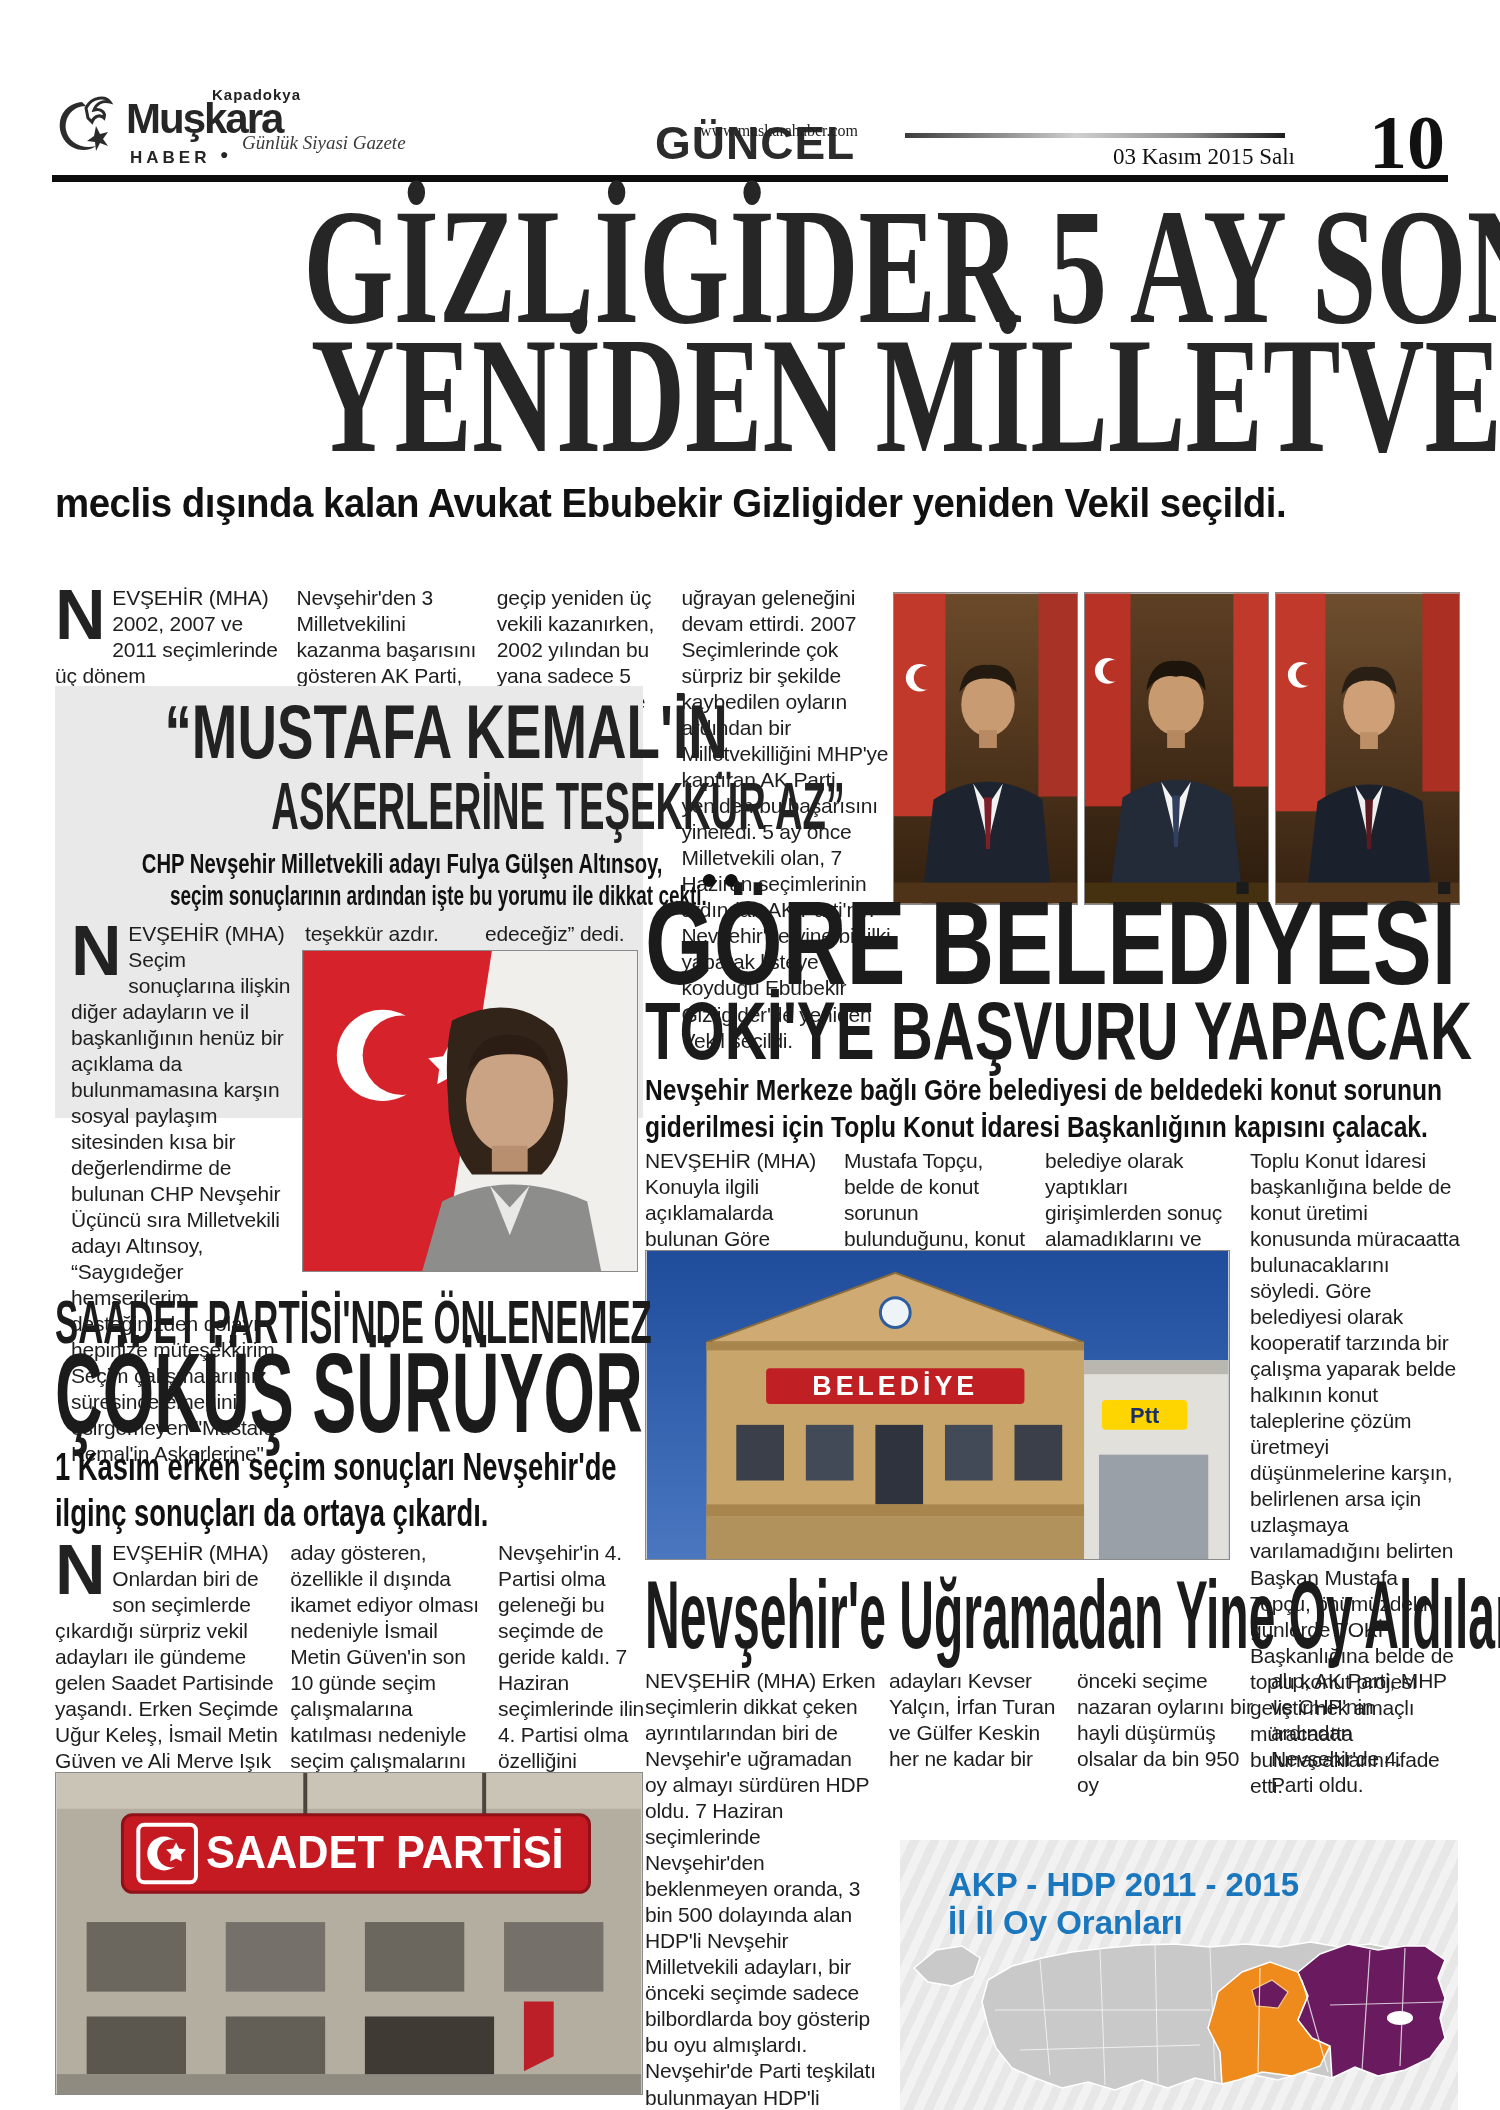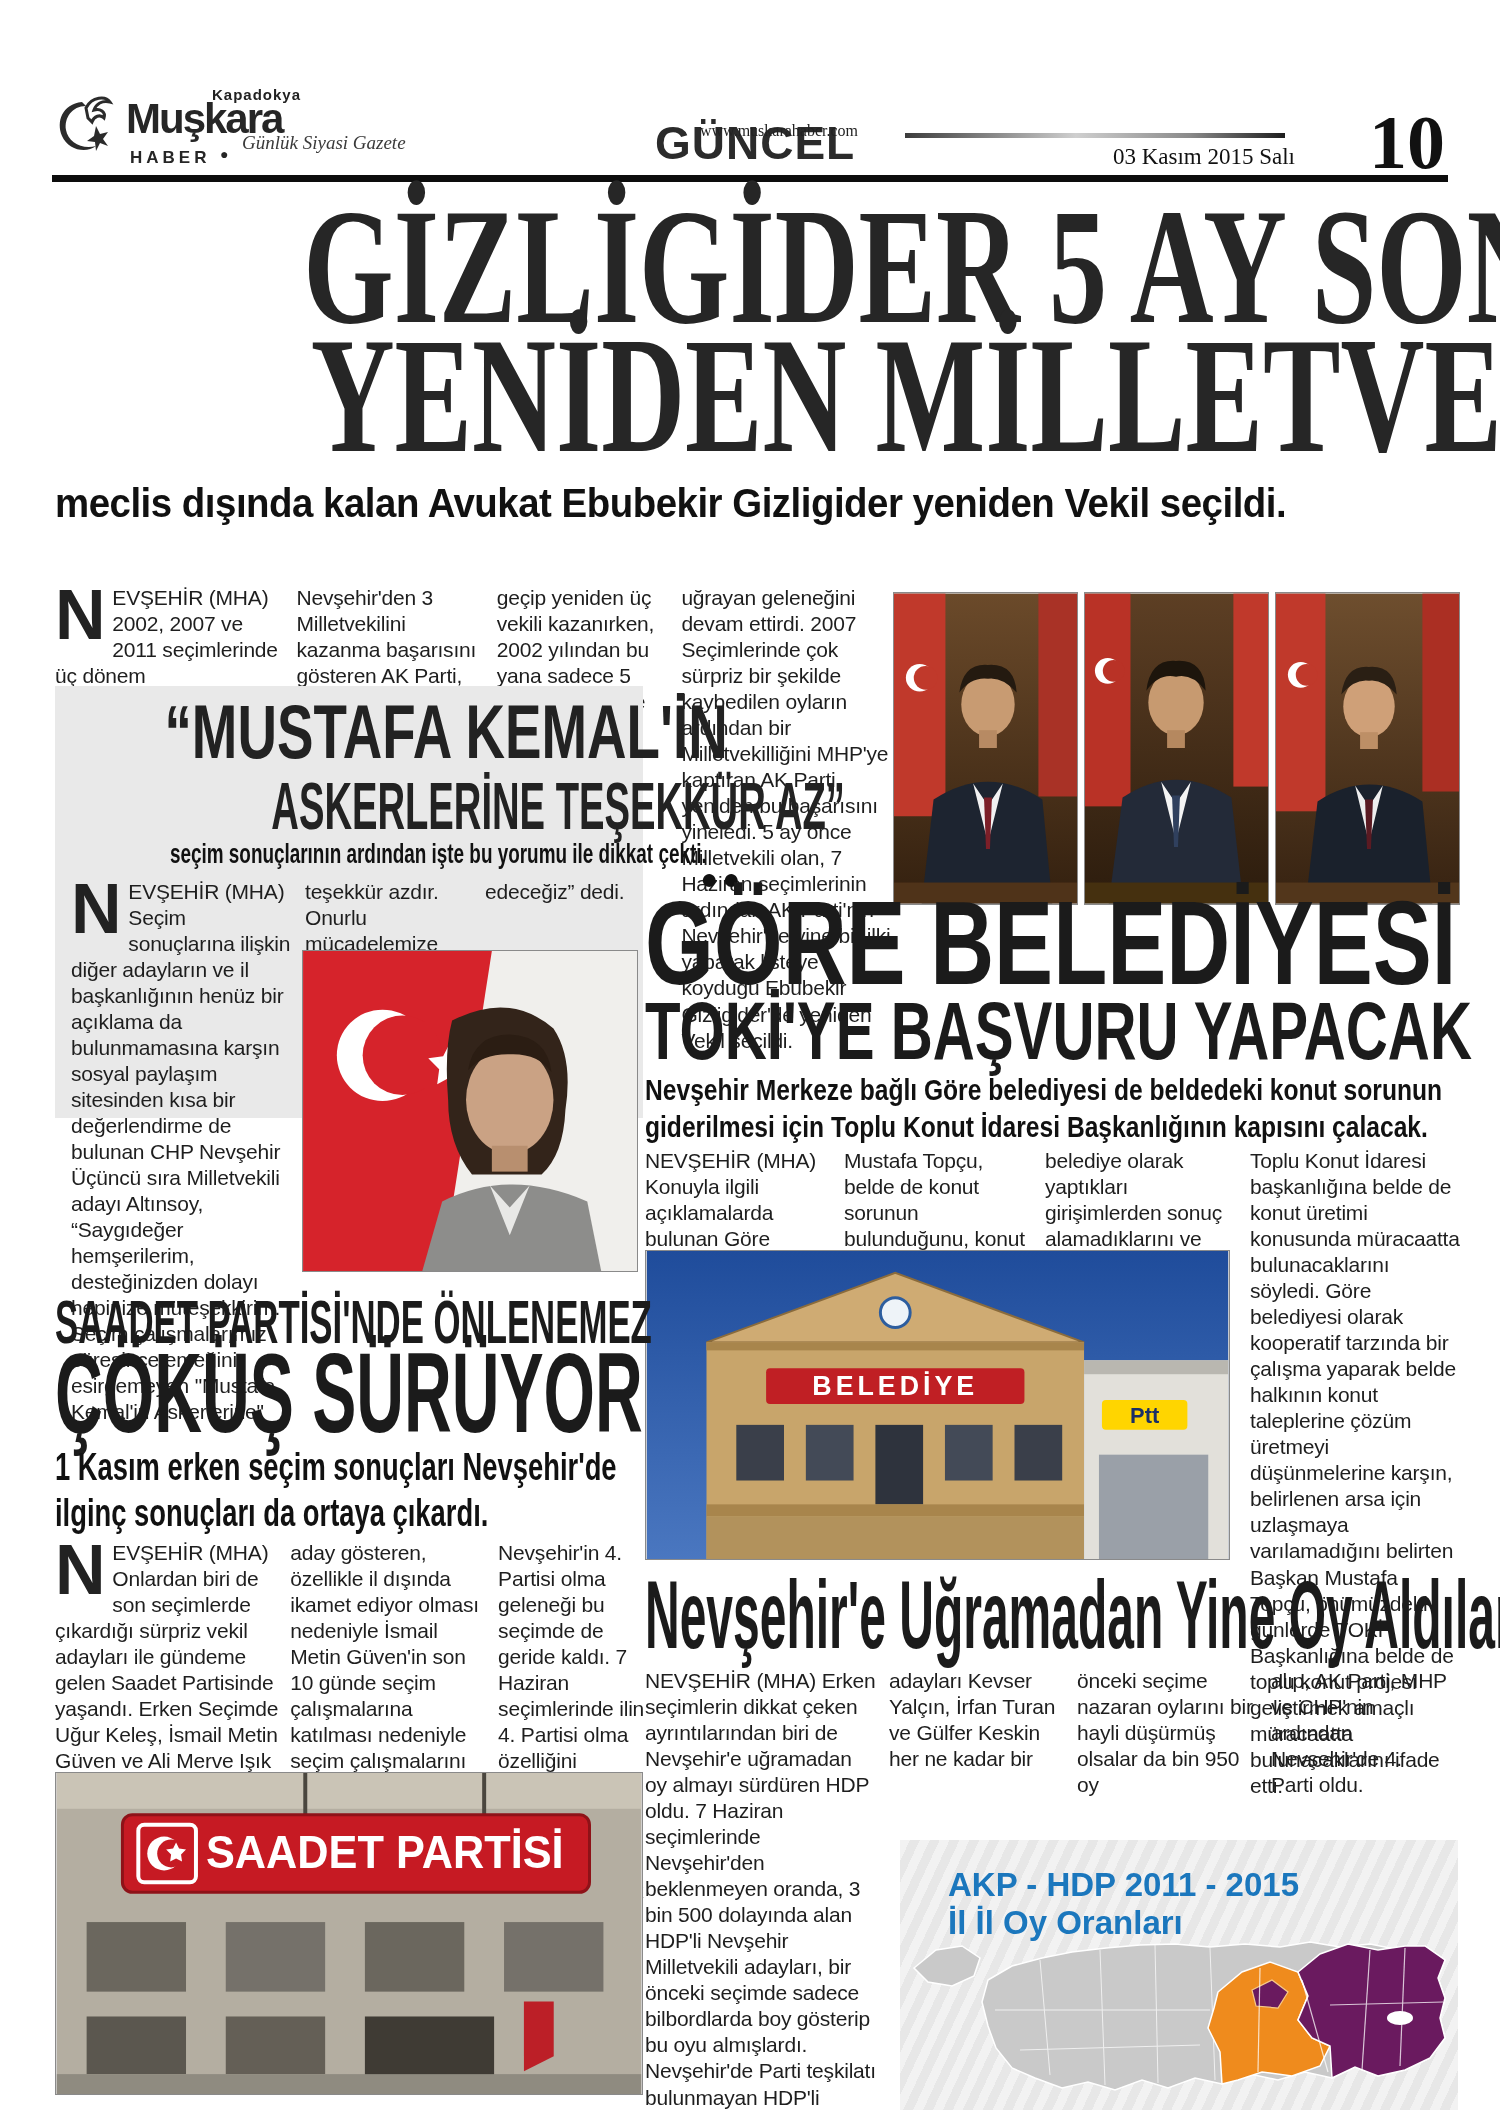--- a/index.html
+++ b/index.html
@@ -167,20 +167,23 @@
       <rect x="0" y="292" width="185" height="21" fill="#52361b"></rect>
     </svg>
   </div>
 
   <div class="abs greybox" style="left:55px;top:686px;width:588px;height:432px;">
     <div class="m-title" style="margin-top:8px;font-size:76px;text-align:center;">
       <span class="cond cc sx72">“MUSTAFA KEMAL'İN</span>
     </div>
     <div class="m-title" style="margin-top:2px;font-size:67px;text-align:center;">
       <span class="cond cc sx57">ASKERLERİNE TEŞEKKÜR AZ”</span>
+    </div>
+    <div class="m-sub" style="margin-top:10px;">
+      <span class="cond cc sx75">CHP Nevşehir Milletvekili adayı Fulya Gülşen Altınsoy,</span>
     </div>
     <div class="m-sub">
       <span class="cond cc sx70">seçim sonuçlarının ardından işte bu yorumu ile dikkat çekti.</span>
     </div>
     <div class="cols" style="margin:8px 14px 0 16px;gap:12px;">
       <div class="bcol" style="width:222px;">
         <span class="dropcap">N</span>
         <span>EVŞEHİR (MHA) Seçim sonuçlarına ilişkin diğer adayların ve il başkanlığının henüz bir açıklama da bulunmamasına karşın sosyal paylaşım sitesinden kısa bir değerlendirme de bulunan CHP Nevşehir Üçüncü sıra Milletvekili adayı Altınsoy, “Saygıdeğer hemşerilerim, desteğinizden dolayı hepinize müteşekkirim. Seçim çalışmalarımız süresince emeğini esirgemeyen "Mustafa Kemal'in Askerlerine"</span>
       </div>
       <div class="bcol" style="width:168px;">teşekkür azdır. Onurlu mücadelemize devam</div>

